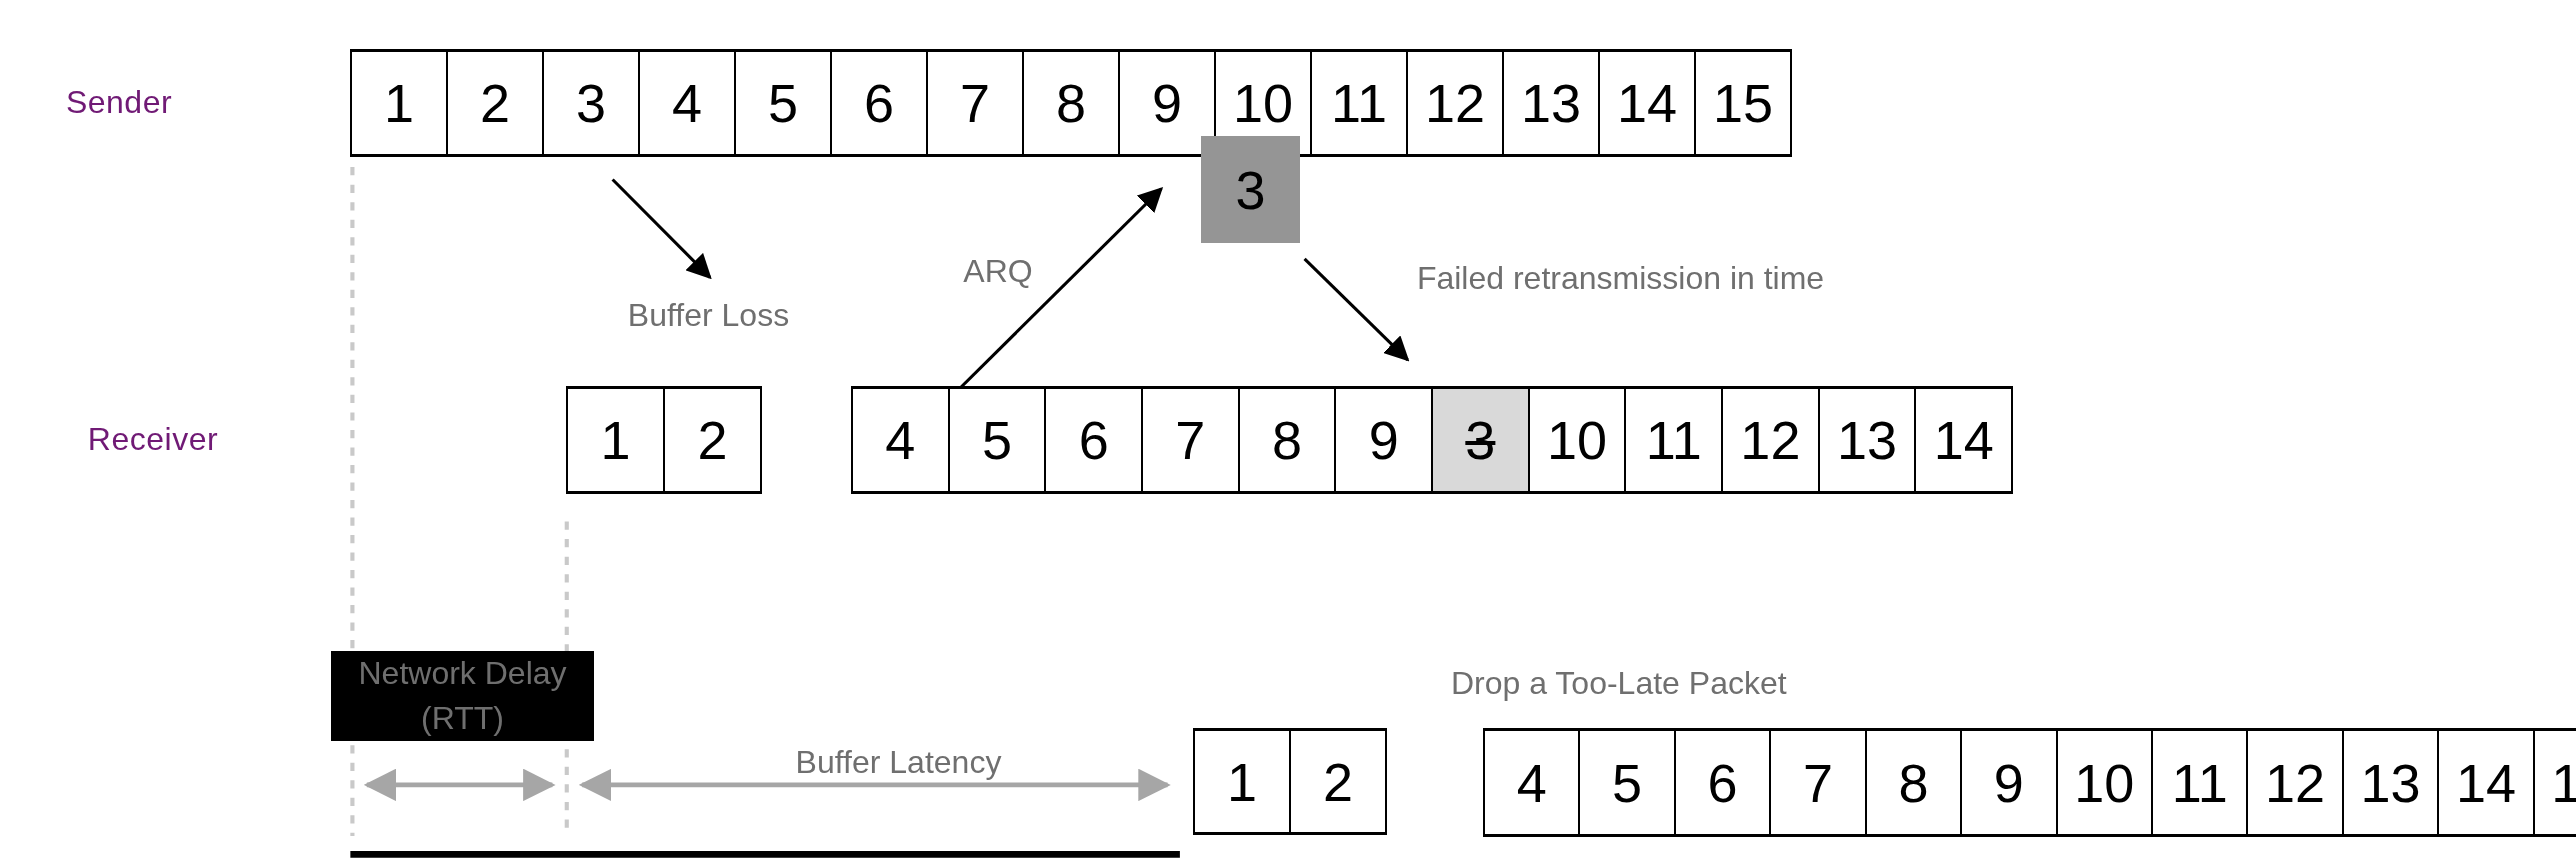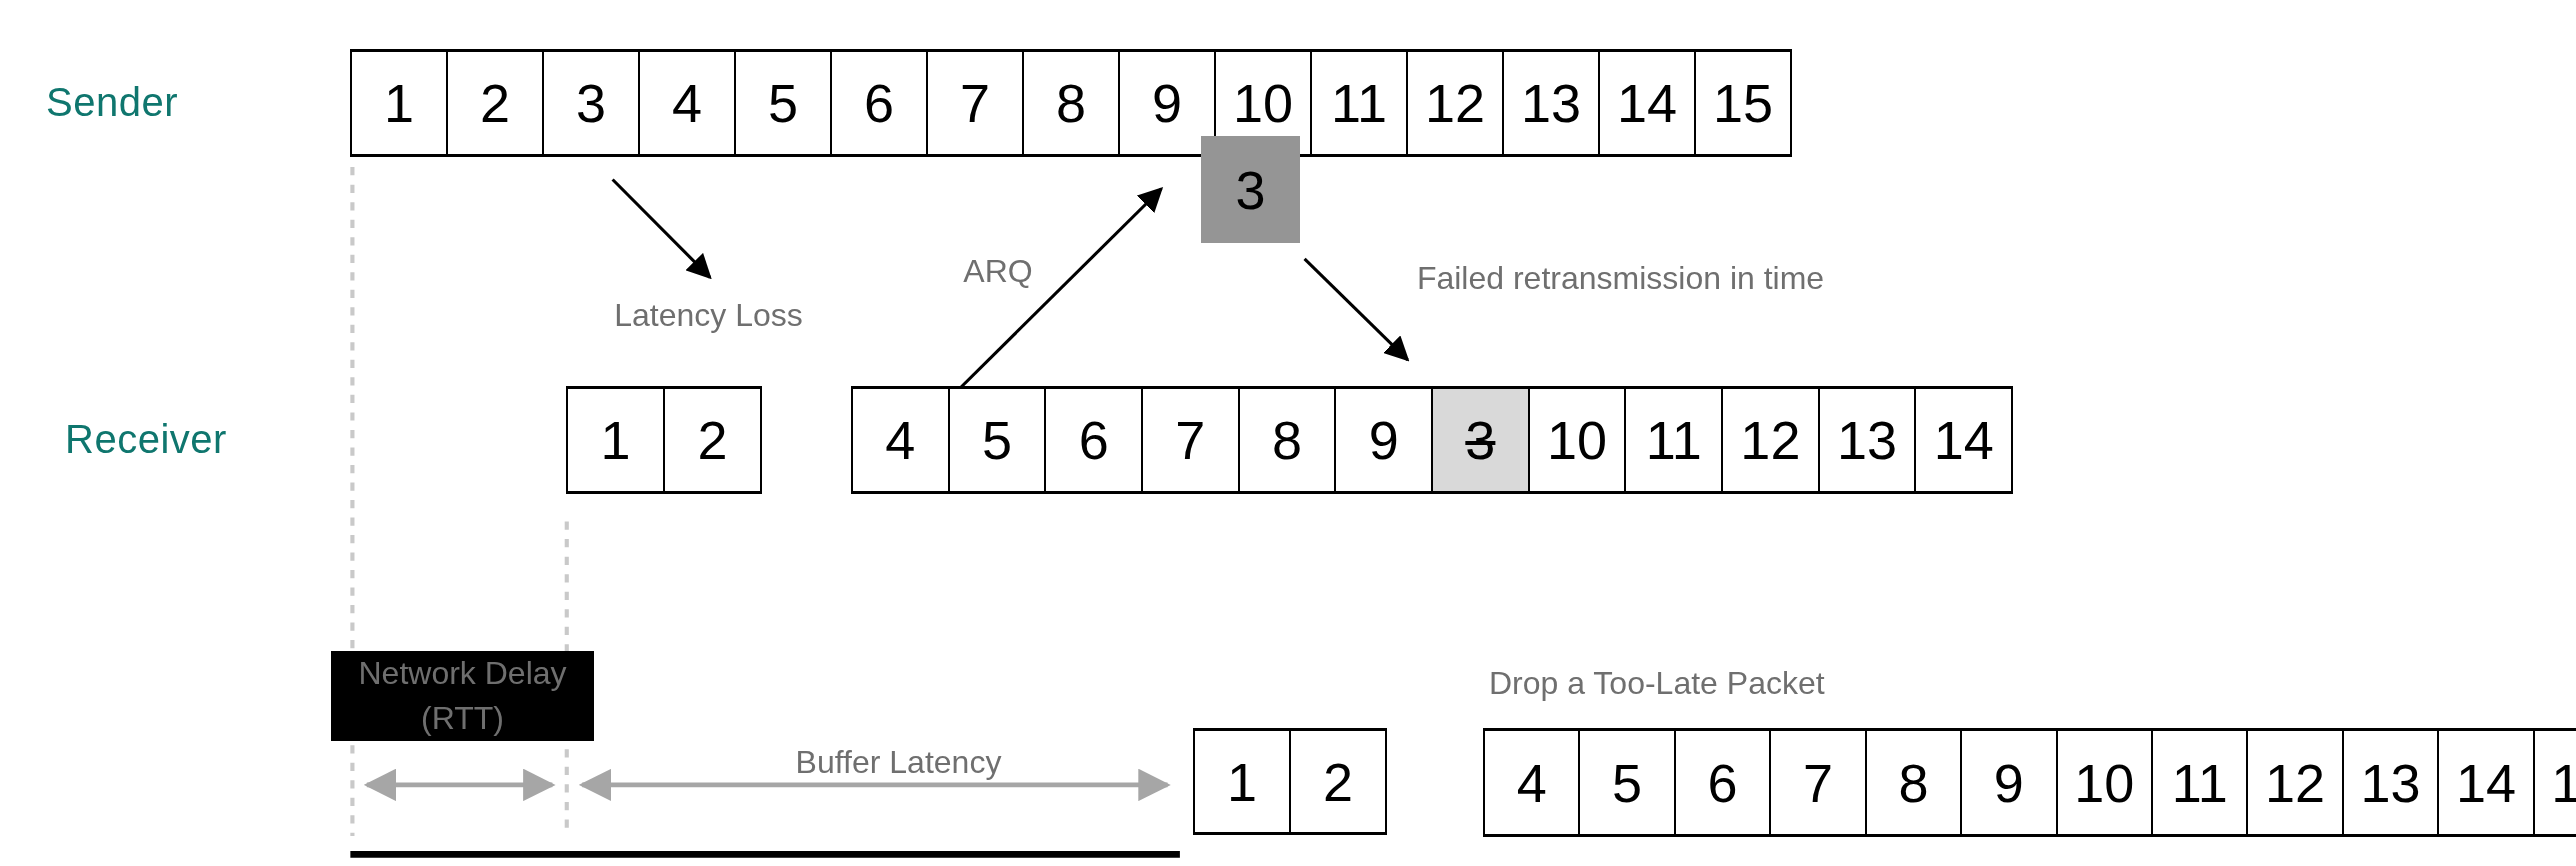--- a/index.html
+++ b/index.html
@@ -2,22 +2,22 @@
 <html style="font-size:8.2px"><head>
 <meta charset="utf-8">
 <style>
   html,body{margin:0;padding:0;background:#fff;}
   #canvas{
     position:relative;width:2638px;height:867px;background:#ffffff;
     font-family:"Liberation Sans", sans-serif;overflow:hidden;
   }
   #overlay{position:absolute;left:0;top:0;z-index:1;}
   .row-label{
-    position:absolute;left:1px;width:222px;display:flex;align-items:center;justify-content:center;
-    font-size:40px;color:#0f766e;z-index:2;letter-spacing:0.5px;
+    position:absolute;left:8px;width:222px;display:flex;align-items:center;justify-content:center;
+    font-size:32px;color:#701a75;z-index:2;letter-spacing:0.5px;
   }
   .packet-row{
     position:absolute;display:flex;background:#ffffff;box-sizing:border-box;
     border:2.6px solid #000;border-top-width:3.6px;border-bottom-width:3.6px;z-index:3;
   }
   .cell{
     flex:1;display:flex;align-items:center;justify-content:center;
     font-size:54px;color:#000;box-sizing:border-box;
   }
   .cell + .cell{border-left:2.1px solid #000;}
@@ -28,21 +28,21 @@
     text-decoration-color:#000;
   }
   #retransmit-box{
     position:absolute;left:1201px;top:136px;width:99px;height:107px;background:#959595;
     display:flex;align-items:center;justify-content:center;font-size:54px;color:#000;z-index:5;
   }
   .note{
     position:absolute;font-size:32px;color:#6f6f6f;text-align:center;z-index:4;line-height:1.15;
   }
   #note-network-delay{background:#000000;line-height:45px;}
-  #note-drop-late{text-align:left;margin-left:38px;}
+  #note-drop-late{text-align:left;}
 </style>
 </head>
 <body>
 
 <div id="canvas">
 
   <svg id="overlay" width="2638" height="867" viewBox="0 0 5120 1682">
     <defs>
       <marker id="mBlack" viewBox="0 0 10 10" refX="9" refY="5" markerWidth="8" markerHeight="8" orient="auto-start-reverse">
         <path d="M0,0 L10,5 L0,10 z" fill="#000"></path>
@@ -119,21 +119,21 @@
       <div class="cell">10</div>
       <div class="cell">11</div>
       <div class="cell">12</div>
       <div class="cell">13</div>
       <div class="cell">14</div>
       <div class="cell">15</div>
     </div>
 
   <div id="retransmit-box">3</div>
 
-  <div class="note" style="left:554px;top:297px;width:309px;">Latency Loss</div>
+  <div class="note" style="left:554px;top:297px;width:309px;">Buffer Loss</div>
   <div class="note" style="left:895px;top:253px;width:206px;">ARQ</div>
   <div class="note" style="left:1337px;top:260px;width:567px;">Failed retransmission in time</div>
   <div class="note" id="note-network-delay" style="left:331px;top:651px;width:263px;">
     <div>Network Delay</div>
     <div>(RTT)</div>
   </div>
   <div class="note" style="left:744px;top:705px;width:309px;margin-top:39px;">Buffer Latency</div>
   <div class="note" id="note-drop-late" style="left:1451px;top:665px;width:618px;">Drop a Too-Late Packet</div>
 
 </div>

